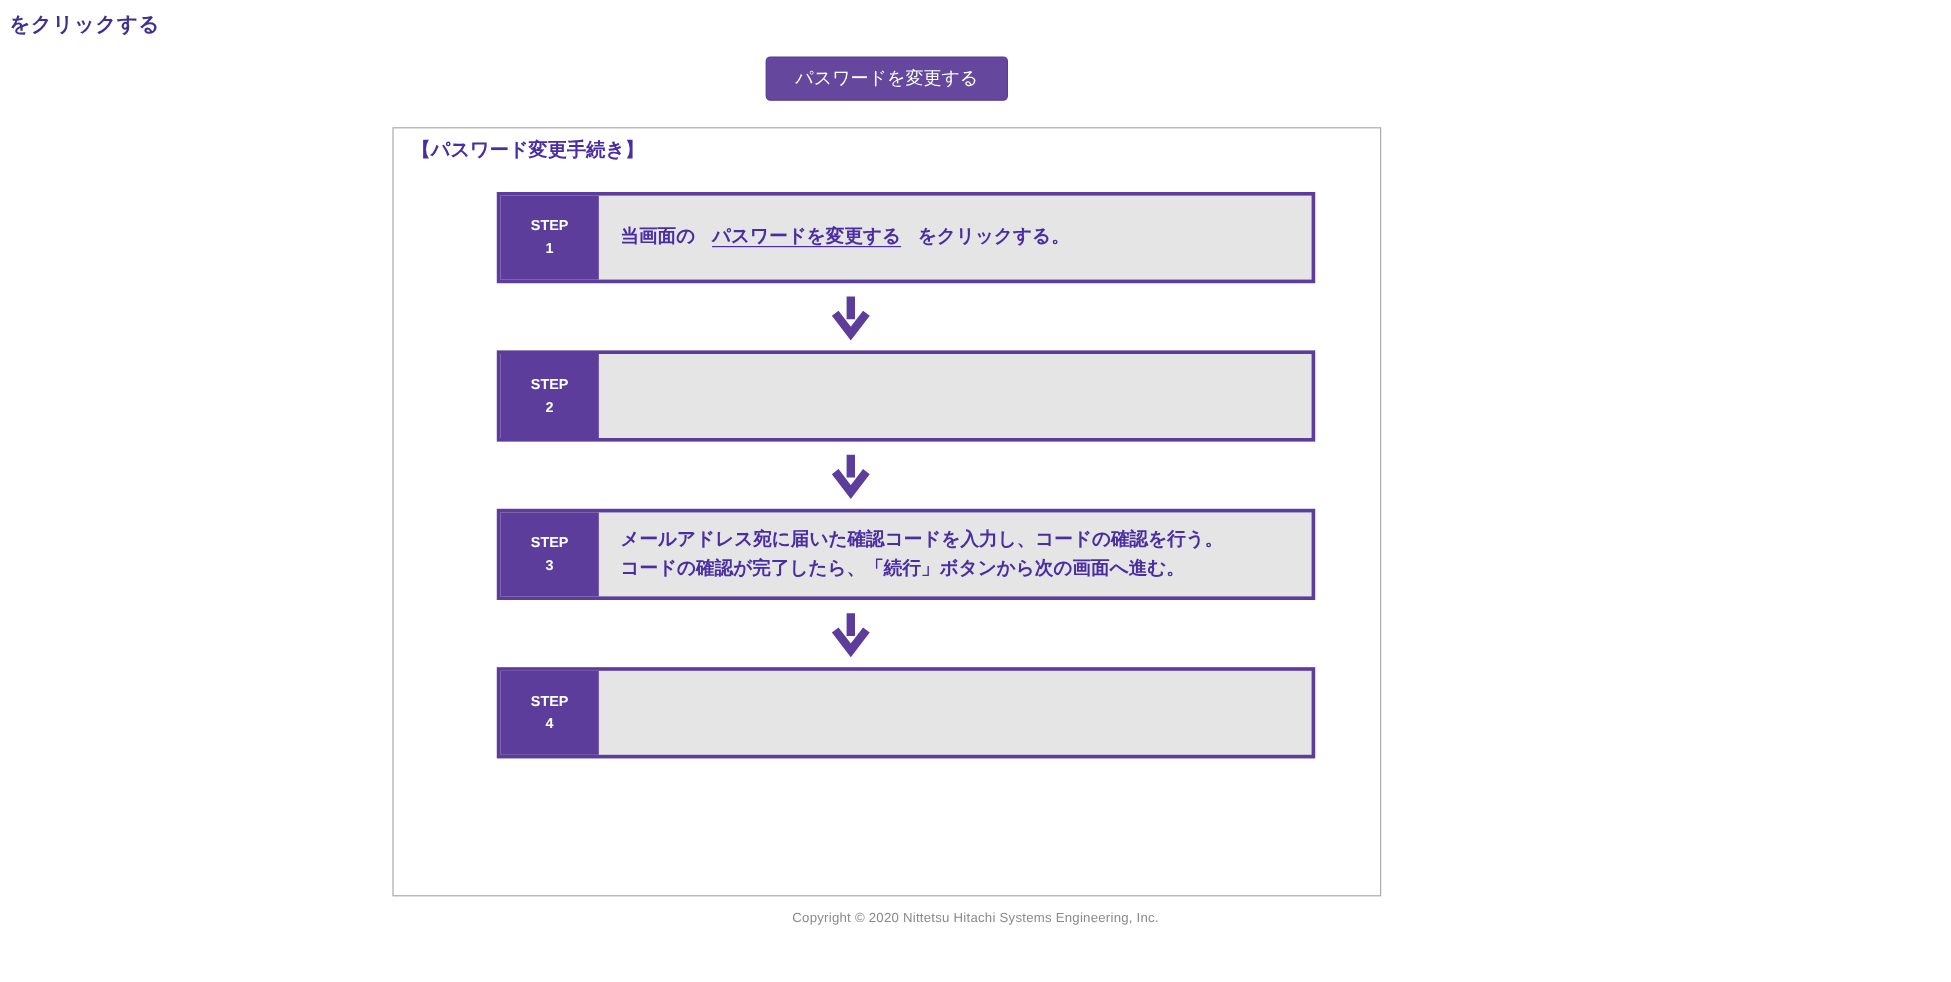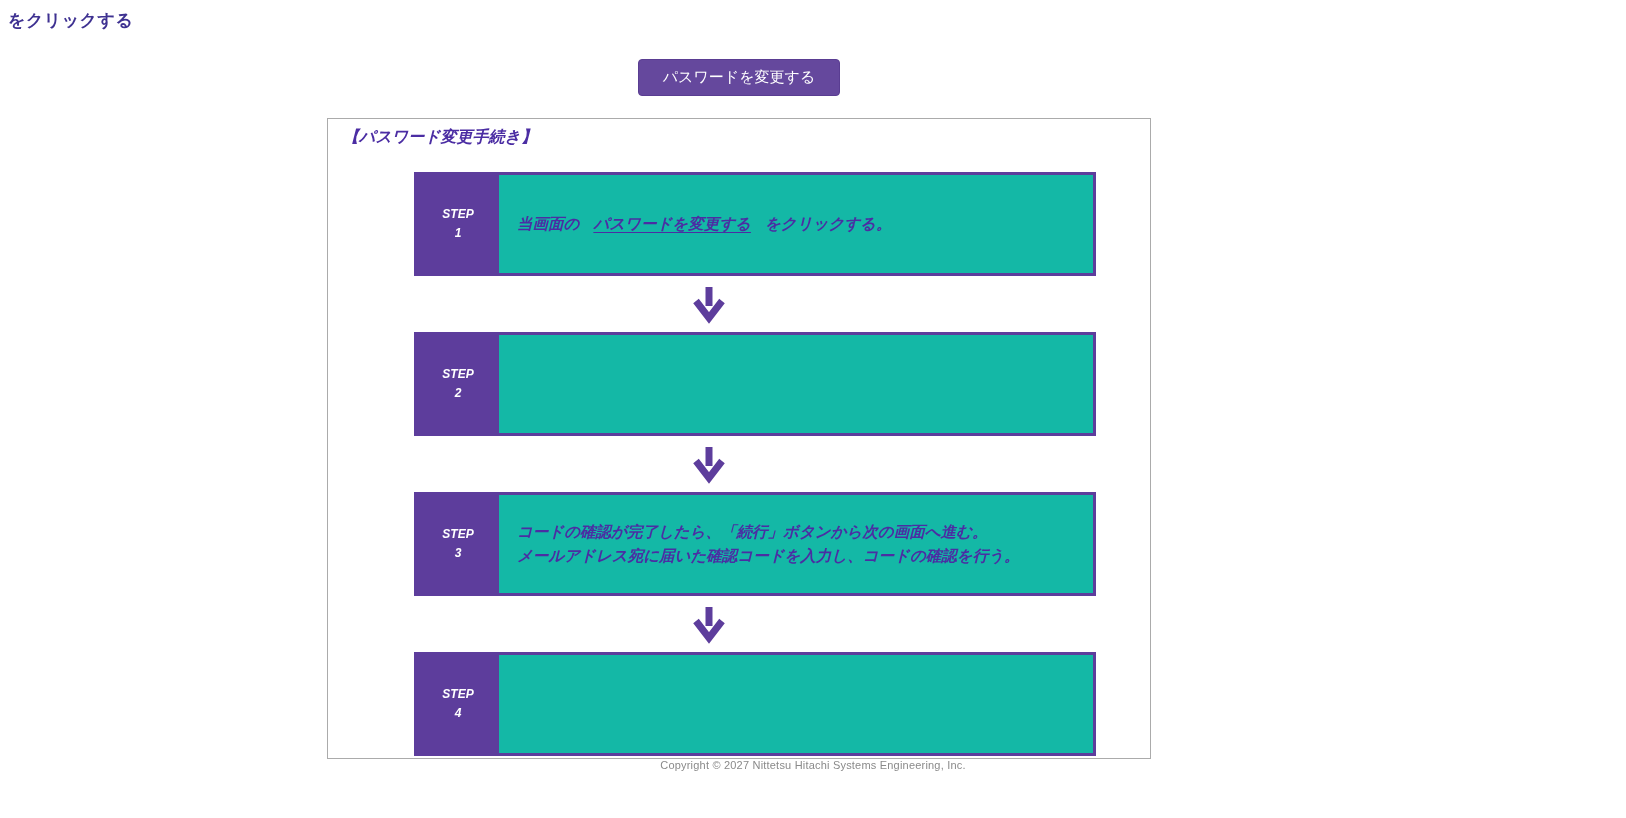--- a/index.html
+++ b/index.html
@@ -19,21 +19,21 @@
     top: 9px;
     left: 8px;
     font-size: 17px;
     font-weight: bold;
     color: #3e3191;
     letter-spacing: 0.5px;
   }
   .content-col {
     position: absolute;
     left: 327px;
-    top: 12px;
+    top: 0;
     width: 824px;
   }
   .button-row {
     margin-top: 47px;
     text-align: center;
   }
   .change-btn {
     background: #65489d;
     color: #ffffff;
     font-family: "Liberation Sans", sans-serif;
@@ -44,42 +44,41 @@
     border-radius: 4px;
     cursor: pointer;
   }
   .procedure-box {
     margin-top: 22px;
     border: 1px solid #ababab;
     height: 641px;
     box-sizing: border-box;
     position: relative;
     background: #ffffff;
-    font-style: italic;
   }
   .procedure-heading {
     position: absolute;
     top: 8px;
     left: 15px;
     font-size: 16px;
     font-weight: bold;
     color: #4b2da3;
   }
   .steps {
     position: absolute;
     top: 53px;
     left: 86px;
     width: 682px;
   }
   .step {
     display: flex;
     border: 3px solid #5d3d9c;
-    height: 104px;
+    height: 76px;
     box-sizing: border-box;
-    background: #14b8a6;
+    background: #e5e5e5;
   }
   .step-label {
     width: 82px;
     flex-shrink: 0;
     background: #5d3d9c;
     color: #ffffff;
     display: flex;
     flex-direction: column;
     justify-content: center;
     align-items: center;
@@ -178,22 +177,22 @@
           <path d="M4 17 L17 34 L30 17" stroke="#5d3d9c" stroke-width="7" fill="none"></path>
         </svg>
       </div>
 
       <div class="step">
         <div class="step-label">
           <span>STEP</span>
           <span>3</span>
         </div>
         <div class="step-content">
+          <div class="step-line">メールアドレス宛に届いた確認コードを入力し、コードの確認を行う。</div>
           <div class="step-line">コードの確認が完了したら、「続行」ボタンから次の画面へ進む。</div>
-          <div class="step-line">メールアドレス宛に届いた確認コードを入力し、コードの確認を行う。</div>
         </div>
       </div>
 
       <div class="arrow-row">
         <svg width="34" height="40" viewBox="0 0 34 40">
           <path d="M17 3 L17 22" stroke="#5d3d9c" stroke-width="7" fill="none"></path>
           <path d="M4 17 L17 34 L30 17" stroke="#5d3d9c" stroke-width="7" fill="none"></path>
         </svg>
       </div>
 
@@ -201,13 +200,13 @@
         <div class="step-label">
           <span>STEP</span>
           <span>4</span>
         </div>
       </div>
 
     </div>
   </div>
 </div>
 
-<div class="copyright">Copyright © 2027 Nittetsu Hitachi Systems Engineering, Inc.</div>
+<div class="copyright">Copyright © 2020 Nittetsu Hitachi Systems Engineering, Inc.</div>
 
 </body></html>

